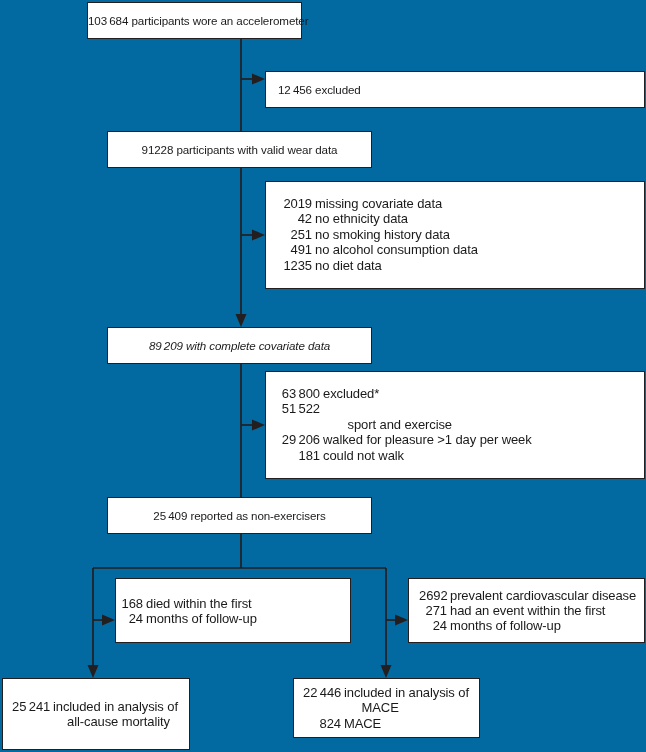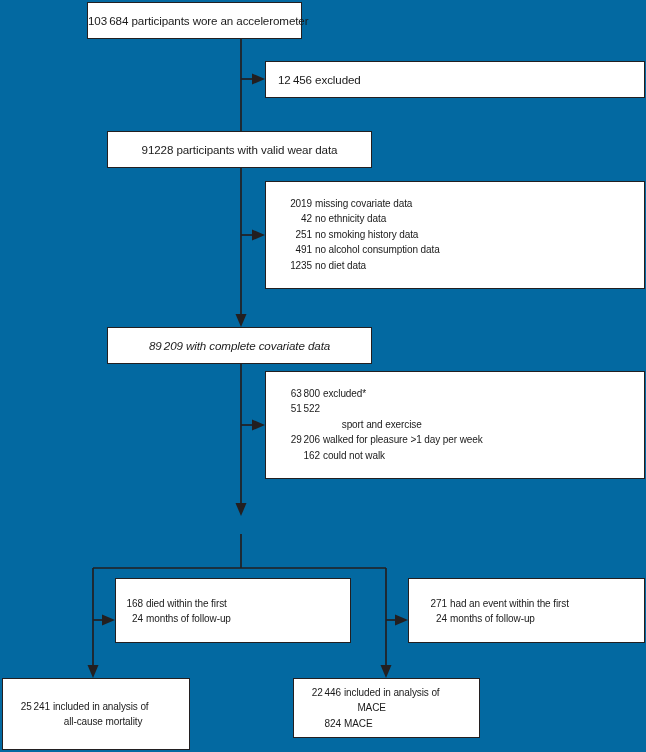--- a/index.html
+++ b/index.html
@@ -9,21 +9,21 @@
   #stage{position:relative;width:646px;height:752px;overflow:hidden;background:#0369a1;padding-left:24px;}
 
   .box{position:absolute;box-sizing:border-box;border:1.6px solid #231f20;background:#fff;}
   .box .txt{position:absolute;left:0;right:0;top:50%;transform:translateY(-50%);
             font-size:11.6px;line-height:15.4px;letter-spacing:-0.1px;white-space:pre;}
   .ctr .txt{text-align:center;}
   .lft .txt{text-align:left;}
 
   
   .tbl{position:absolute;top:50%;transform:translateY(-50%);
-       font-size:10px;line-height:15.4px;letter-spacing:-0.1px;}
+       font-size:13px;line-height:15.4px;letter-spacing:-0.1px;}
   .tbl .row{display:flex;align-items:baseline;white-space:pre;}
   .tbl .num{text-align:right;flex:0 0 auto;}
   .tbl .lbl{text-align:left;padding-left:3px;flex:0 0 auto;}
 
   svg.lines{position:absolute;left:0;top:0;width:646px;height:752px;
             pointer-events:none;overflow:visible;}
   svg.lines line,svg.lines path{stroke:#231f20;stroke-width:1.7px;fill:none;}
   svg.lines polygon{fill:#231f20;}
 </style>
 </head>
@@ -64,21 +64,21 @@
     <polygon points="386,678 380.5,665 391.5,665"></polygon>
 
     <line x1="386" y1="620" x2="399" y2="620"></line>
     <polygon points="408,620 395,614.5 395,625.5"></polygon>
   </svg>
 
   <div class="box ctr" style="left:87px;top:2px;width:215px;height:37px;">
     <div class="txt">103 684 participants wore an accelerometer</div>
   </div>
 
-  <div class="box lft" style="left:265px;top:61px;width:380px;height:37px;">
+  <div class="box lft" style="left:265px;top:71px;width:380px;height:37px;">
     <div class="txt" style="padding-left:12px;">12 456 excluded</div>
   </div>
 
   <div class="box ctr" style="left:107px;top:131px;width:265px;height:37px;text-decoration:underline;">
     <div class="txt">91228 participants with valid wear data</div>
   </div>
 
   <div class="box" style="left:265px;top:181px;width:380px;height:108px;">
     <div class="tbl" style="left:12px;">
       <div class="row">
@@ -119,43 +119,50 @@
       </div>
       <div class="row">
         <span class="num" style="width:42px"></span>
         <span class="lbl">       sport and exercise</span>
       </div>
       <div class="row">
         <span class="num" style="width:42px">29 206</span>
         <span class="lbl">walked for pleasure &gt;1 day per week</span>
       </div>
       <div class="row">
-        <span class="num" style="width:42px">162</span>
+        <span class="num" style="width:42px">181</span>
         <span class="lbl">could not walk</span>
       </div>
     </div>
   </div>
 
+  <div class="box ctr" style="left:107px;top:497px;width:265px;height:37px;">
+    <div class="txt">25 409 reported as non-exercisers</div>
+  </div>
 
   <div class="box" style="left:115px;top:578px;width:236px;height:65px;">
     <div class="tbl" style="left:3px;">
       <div class="row">
         <span class="num" style="width:24px">168</span>
         <span class="lbl">died within the first</span>
       </div>
       <div class="row">
         <span class="num" style="width:24px">24</span>
         <span class="lbl">months of follow-up</span>
       </div>
     </div>
   </div>
 
   <div class="box" style="left:408px;top:578px;width:237px;height:65px;">
     <div class="tbl" style="left:10px;">
       <div class="row">
+        <span class="num" style="width:28px">2692</span>
+        <span class="lbl">prevalent cardiovascular disease</span>
+      </div>
+      <div class="row">
         <span class="num" style="width:28px">271</span>
         <span class="lbl">had an event within the first</span>
       </div>
       <div class="row">
         <span class="num" style="width:28px">24</span>
         <span class="lbl">months of follow-up</span>
       </div>
     </div>
   </div>
 

